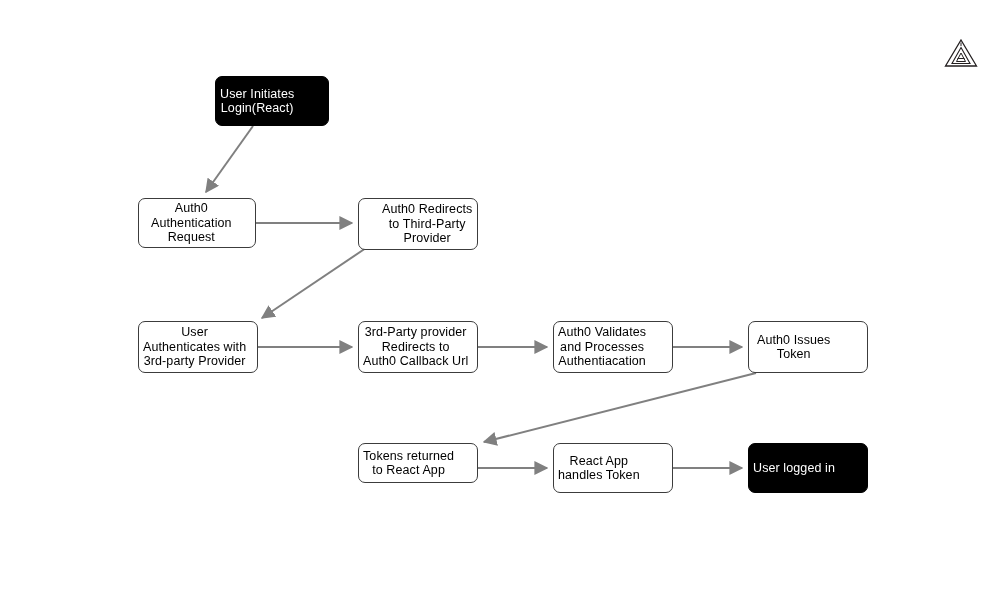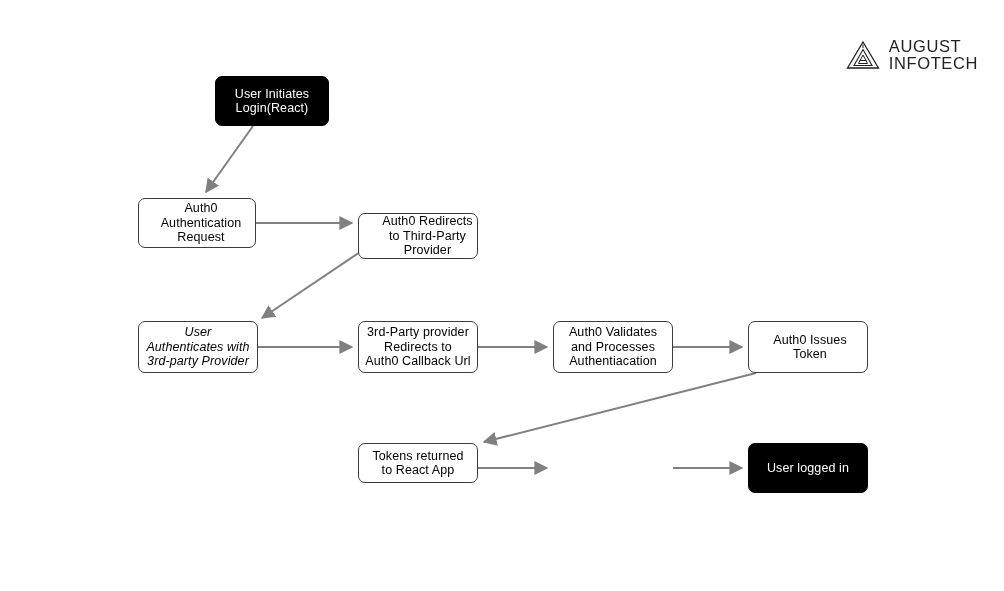--- a/index.html
+++ b/index.html
@@ -22,21 +22,21 @@
     left: 0;
     top: 0;
     width: 1004px;
     height: 591px;
   }
   .node {
     position: absolute;
     box-sizing: border-box;
     display: flex;
     align-items: center;
-    justify-content: center;
+    justify-content: flex-start;
     text-align: center;
     border-radius: 7px;
     border: 1px solid #3c3c3c;
     background: #ffffff;
     color: #000000;
     font-size: 12.5px;
     line-height: 14.5px;
     letter-spacing: 0.1px;
     white-space: pre-line;
     padding: 2px 4px;
@@ -105,27 +105,27 @@
     <span class="node-label">User Initiates
 Login(React)</span>
   </div>
 
   <div class="node" style="left:138px; top:198px; width:118px; height:50px;padding-left:12px;">
     <span class="node-label">Auth0
 Authentication
 Request</span>
   </div>
 
-  <div class="node" style="left:358px; top:213px; width:120px; height:46px;padding-left:23px;">
+  <div class="node" style="left:358px; top:198px; width:120px; height:52px;padding-left:23px;">
     <span class="node-label">Auth0 Redirects
 to Third-Party
 Provider</span>
   </div>
 
-  <div class="node" style="left:138px; top:321px; width:120px; height:52px;font-style:italic;">
+  <div class="node" style="left:138px; top:321px; width:120px; height:52px;">
     <span class="node-label">User
 Authenticates with
 3rd-party Provider</span>
   </div>
 
   <div class="node" style="left:358px; top:321px; width:120px; height:52px;">
     <span class="node-label">3rd-Party provider
 Redirects to
 Auth0 Callback Url</span>
   </div>
@@ -139,32 +139,32 @@
   <div class="node" style="left:748px; top:321px; width:120px; height:52px;padding-left:8px;">
     <span class="node-label">Auth0 Issues
 Token</span>
   </div>
 
   <div class="node" style="left:358px; top:443px; width:120px; height:40px;">
     <span class="node-label">Tokens returned
 to React App</span>
   </div>
 
+  <div class="node" style="left:553px; top:443px; width:120px; height:50px;">
+    <span class="node-label">React App
+handles Token</span>
+  </div>
 
   <div class="node dark" style="left:748px; top:443px; width:120px; height:50px;">
     <span class="node-label">User logged in</span>
   </div>
 
   <div id="logo">
     <svg class="mark" viewBox="0 0 34 30">
       <path d="M17 2 L32.5 28 L1.5 28 Z" fill="none" stroke="#231f20" stroke-width="1.3"></path>
       <path d="M17 9.5 L26 25.5 L8 25.5 Z" fill="none" stroke="#231f20" stroke-width="1.1"></path>
       <path d="M17 15 L21.5 23.5 L12.5 23.5 Z" fill="none" stroke="#231f20" stroke-width="1"></path>
       <path d="M13.5 20.5 L20.5 20.5" stroke="#231f20" stroke-width="1"></path>
       <path d="M17 4.5 L17 8" stroke="#231f20" stroke-width="1"></path>
     </svg>
-    <span class="wordmark">
-      <span>AUGUST</span>
-      <span>INFOTECH</span>
-    </span>
   </div>
 
 </div>
 
 </body></html>

